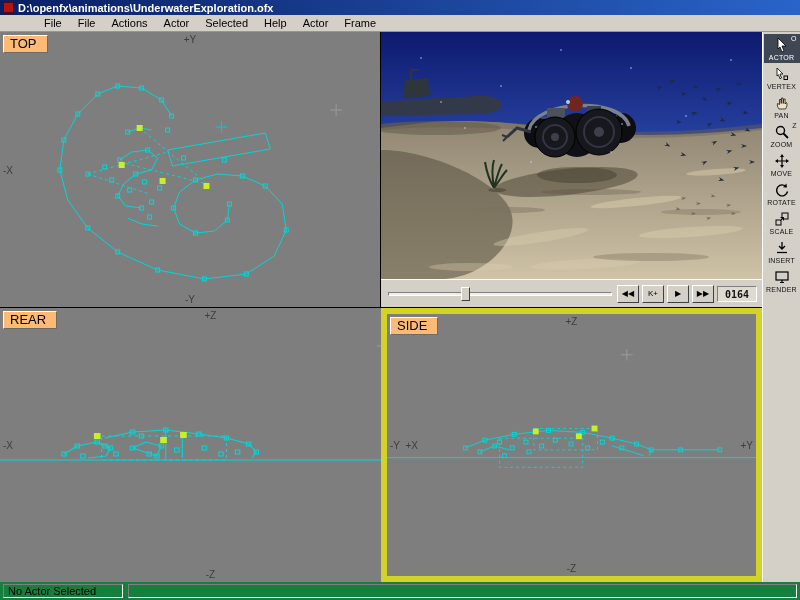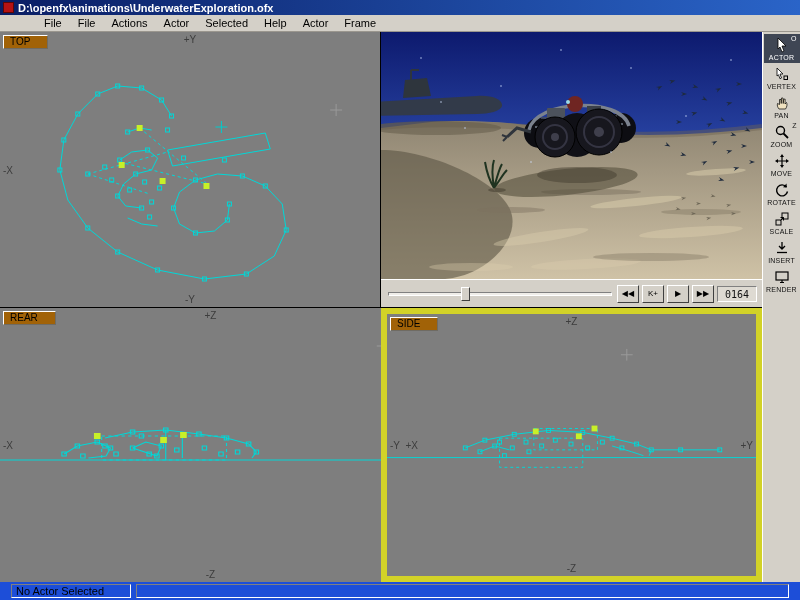--- a/index.html
+++ b/index.html
@@ -20,22 +20,22 @@
   
   .main { display:flex; height:550px; }
   .viewgrid { position:relative; width:762px; height:550px; background:#1a1a1a; }
   .viewport { position:absolute; background:#7e7e7e; overflow:hidden; }
   .vp-top    { left:0;   top:0;   width:381px; height:276px; border-right:1px solid #000; border-bottom:1px solid #000; }
   .vp-render { left:381px; top:0; width:381px; height:276px; border-bottom:1px solid #000; background:#20306a; display:flex; flex-direction:column; }
   .vp-rear   { left:0;   top:276px; width:422px; height:274px; border-right:1px solid #000; }
   .vp-side   { left:381px; top:276px; width:381px; height:274px; border:6px solid #84cc16; }
   .viewport svg.wire { position:absolute; left:0; top:0; width:100%; height:100%; }
 
-  .vp-tab { position:absolute; top:3px; left:3px; z-index:3; background:#a16207; color:#000;
-            font-size:10px; padding:0 17px 1px 6px; border:1px solid;
+  .vp-tab { position:absolute; top:3px; left:3px; z-index:3; background:#fdba74; color:#000;
+            font-size:13px; padding:0 10px 1px 6px; border:1px solid;
             border-color:#ffffff #6f6b63 #6f6b63 #ffffff; }
   .axis { position:absolute; z-index:2; font-size:10px; color:#3d3d3d; }
   .ax-top { top:2px; left:50%; transform:translateX(-50%); }
   .ax-bottom { bottom:2px; left:50%; transform:translateX(-50%); }
   .ax-left { left:3px; top:50%; transform:translateY(-50%); }
   .ax-right { right:3px; top:50%; transform:translateY(-50%); }
 
   
   .scene-wrap { width:381px; height:247px; position:relative; }
   .scene-wrap svg { display:block; width:100%; height:100%; }
@@ -43,36 +43,36 @@
   .slider { position:relative; flex:1; height:100%; }
   .groove { position:absolute; left:2px; right:2px; top:12px; height:4px; background:#efede8;
             border:1px solid; border-color:#808080 #ffffff #ffffff #808080; }
   .thumb { position:absolute; left:33%; top:7px; width:9px; height:14px; background:#d4d0c8;
            border:1px solid; border-color:#ffffff #404040 #404040 #ffffff; }
   .tbtn { width:22px; height:18px; font-size:8px; line-height:1; background:#d4d0c8;
           border:1px solid; border-color:#ffffff #404040 #404040 #ffffff; color:#000;
           font-family:"Liberation Sans", sans-serif; padding:0; }
   .framebox { width:40px; height:16px; background:#dedad2; border:1px solid;
               border-color:#808080 #ffffff #ffffff #808080; font-family:"DejaVu Sans Mono", monospace;
-              font-size:10px; text-align:center; line-height:15px; color:#111; }
+              font-size:10px; text-align:center; line-height:15px; color:#111;font-weight:bold; }
 
   
   .toolbar { width:38px; background:#d4d0c8; border-left:1px solid #ffffff; padding-top:2px;
              display:flex; flex-direction:column; align-items:center; }
   .tool { position:relative; width:36px; padding:3px 0 2px 0; display:flex; flex-direction:column;
           align-items:center; gap:1px; cursor:default; }
   .tool .tlabel { font-size:7px; color:#111; letter-spacing:0.2px; }
   .tool.active { background:#3f4654; }
   .tool.active .tlabel { color:#fff; }
   .tool .shortcut { position:absolute; top:1px; right:3px; font-size:7px; color:#222; }
   .tool.active .shortcut { color:#fff; }
   .tool svg { display:block; }
 
   
-  .statusbar { height:18px; background:#1d4ed8; display:flex; gap:5px; padding:2px 11px; }
+  .statusbar { height:18px; background:#15803d; display:flex; gap:5px; padding:2px 3px; }
   .status-cell { border:1px solid; border-color:#808080 #ffffff #ffffff #808080;
                  font-size:11px; color:#000; padding:0 4px; line-height:12px; }
   .status-text { width:120px; }
   .status-fill { flex:1; }
 </style>
 </head>
 <body>
 
 <div class="titlebar" style="background: linear-gradient(to right, rgb(10, 30, 100), rgb(42, 100, 200));">
   <span class="app-icon"></span>

